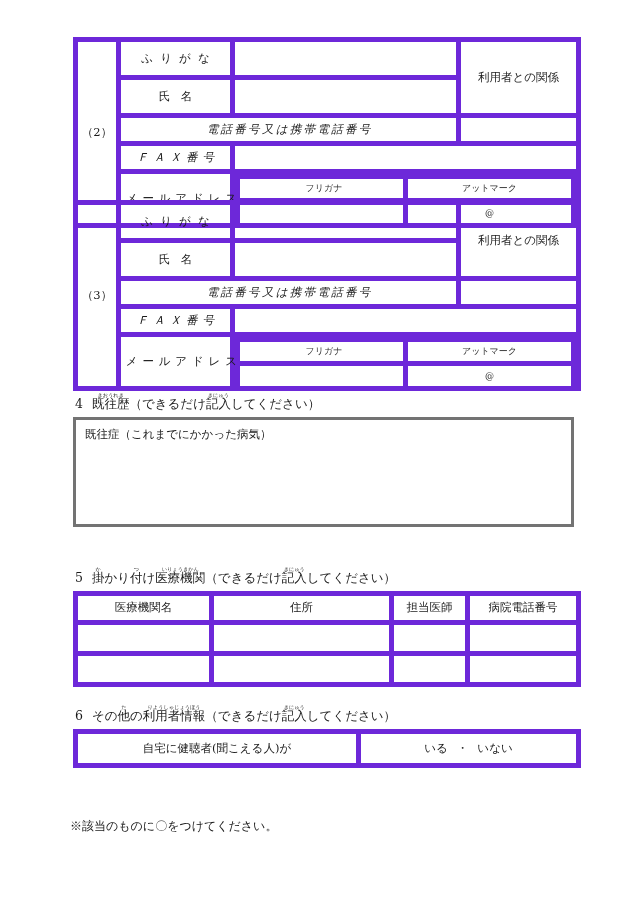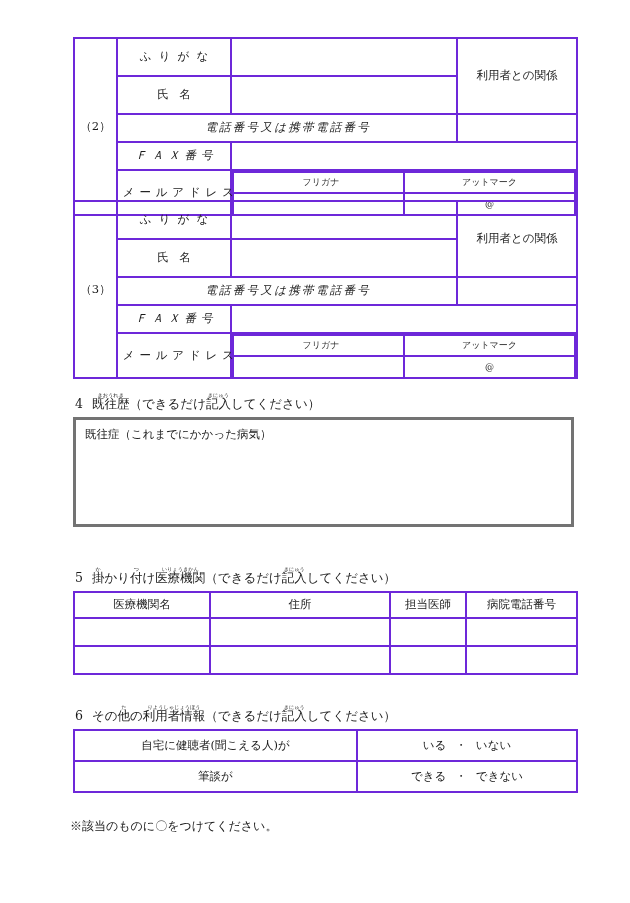--- a/index.html
+++ b/index.html
@@ -24,21 +24,21 @@
 
   
   table.frm {
     border-collapse: collapse;
     table-layout: fixed;
     position: absolute;
     font-size: 11.5px;
     line-height: 1.15;
   }
   table.frm td {
-    border: 2px solid #6d28d9;
+    border: 5px solid #6d28d9;
     padding: 0;
     vertical-align: middle;
     text-align: center;
   }
   .lbl {
     font-size: 11.5px;
     white-space: nowrap;
   }
   
   .sp4 { letter-spacing: 0.62em; text-indent: 0.62em; }
@@ -279,22 +279,18 @@
   <table class="frm t6">
     <colgroup>
         <col class="q">
         <col class="a">
       </colgroup>
     <tbody>
       <tr>
         <td class="lbl">自宅に健聴者(聞こえる人)が</td>
         <td><span>いる</span><span class="choice-sep">・</span><span>いない</span></td>
       </tr>
-      <tr>
-        <td class="lbl">筆談が</td>
-        <td><span>できる</span><span class="choice-sep">・</span><span>できない</span></td>
-      </tr>
     </tbody>
   </table>
 
   <div class="note">※該当のものに〇をつけてください。</div>
 
 </div>
 
 </body></html>

